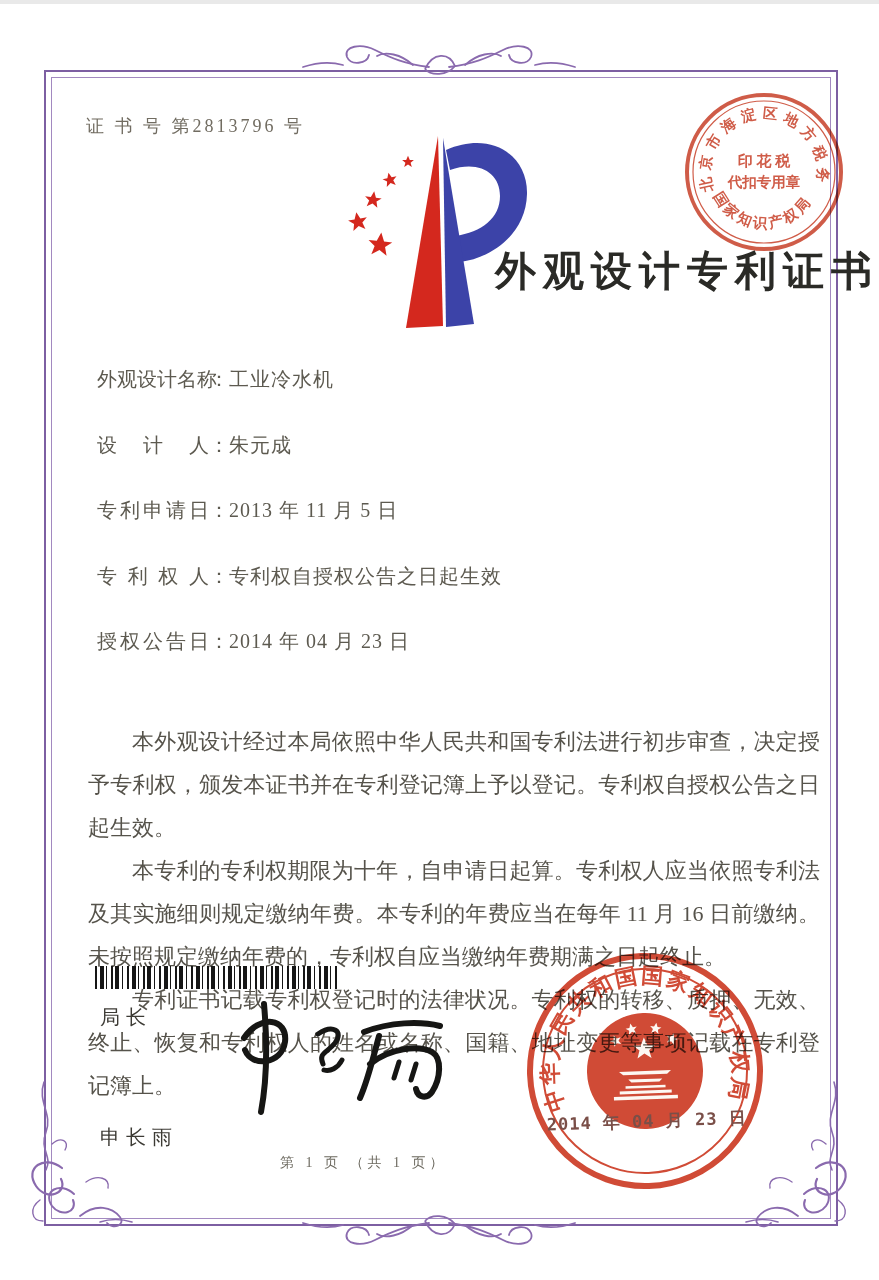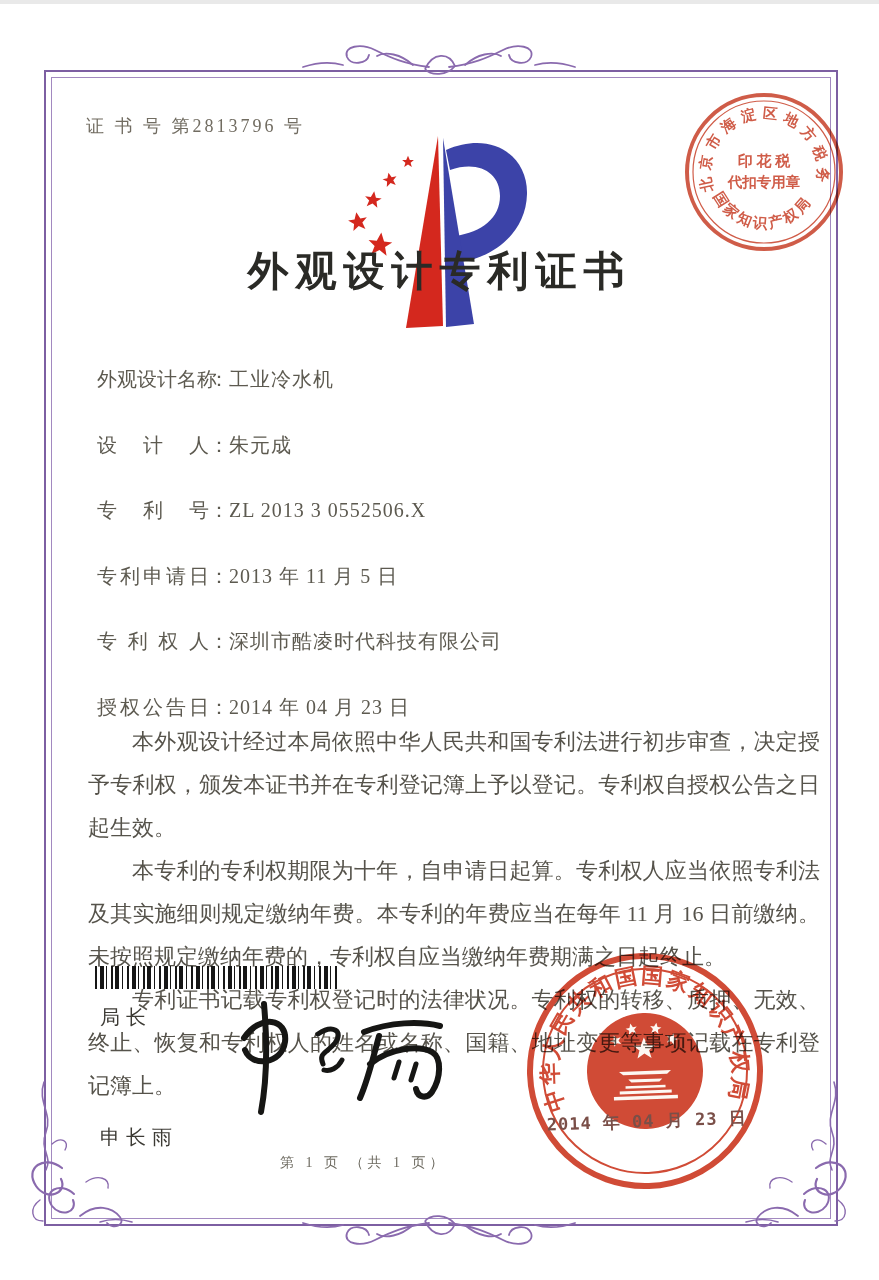--- a/index.html
+++ b/index.html
@@ -11,21 +11,21 @@
   }
   
   .frame-outer{position:absolute;left:44px;top:66px;width:790px;height:1152px;
     border:2px solid #7d5fa2;}
   .frame-inner{position:absolute;left:5px;top:5px;right:5px;bottom:5px;
     border:1px solid #a289c0;}
   .orn{position:absolute;left:0;top:0;pointer-events:none;}
   
   .cert-no{position:absolute;left:86px;top:110px;font-size:18px;letter-spacing:3px;color:#716c61;}
   .logo{position:absolute;left:342px;top:124px;}
-  .title{position:absolute;left:0;top:240px;width:879px;text-align:center;
+  .title{position:absolute;left:0;top:240px;width:879px;text-align:right;
     font-size:41px;font-weight:600;letter-spacing:7px;color:#2a2a26;}
   
   .fields{position:absolute;left:97px;top:362px;font-size:20px;color:#5d5a50;}
   .frow{height:28px;margin-bottom:37.5px;white-space:nowrap;}
   .flabel{display:inline-block;width:112px;text-align:justify;text-align-last:justify;}
   .fvalue{letter-spacing:1px;}
   
   .body-text{position:absolute;left:88px;top:716px;width:732px;
     font-size:22px;line-height:43px;text-align:justify;color:#56534b;}
   .body-text p{margin:0;text-indent:2em;}
@@ -111,27 +111,24 @@
   <div class="title">外观设计专利证书</div>
 
   <div class="fields">
     <div class="frow">
       <span class="flabel">外观设计名称</span><span>：</span><span class="fvalue">工业冷水机</span>
     </div>
     <div class="frow">
       <span class="flabel">设计人</span><span>：</span><span class="fvalue">朱元成</span>
     </div>
     <div class="frow">
-      <span class="flabel">专利号</span><span>：</span><span class="fvalue">ZL 2013 3 0552506.X</span>
-    </div>
-    <div class="frow">
       <span class="flabel">专利申请日</span><span>：</span><span class="fvalue">2013 年 11 月 5 日</span>
     </div>
     <div class="frow">
-      <span class="flabel">专利权人</span><span>：</span><span class="fvalue">深圳市酷凌时代科技有限公司</span>
+      <span class="flabel">专利权人</span><span>：</span><span class="fvalue">专利权自授权公告之日起生效</span>
     </div>
     <div class="frow">
       <span class="flabel">授权公告日</span><span>：</span><span class="fvalue">2014 年 04 月 23 日</span>
     </div>
   </div>
 
   <div class="body-text">
     <p>本外观设计经过本局依照中华人民共和国专利法进行初步审查，决定授予专利权，颁发本证书并在专利登记簿上予以登记。专利权自授权公告之日起生效。</p>
     <p>本专利的专利权期限为十年，自申请日起算。专利权人应当依照专利法及其实施细则规定缴纳年费。本专利的年费应当在每年 11 月 16 日前缴纳。未按照规定缴纳年费的，专利权自应当缴纳年费期满之日起终止。</p>
     <p>专利证书记载专利权登记时的法律状况。专利权的转移、质押、无效、终止、恢复和专利权人的姓名或名称、国籍、地址变更等事项记载在专利登记簿上。</p>

